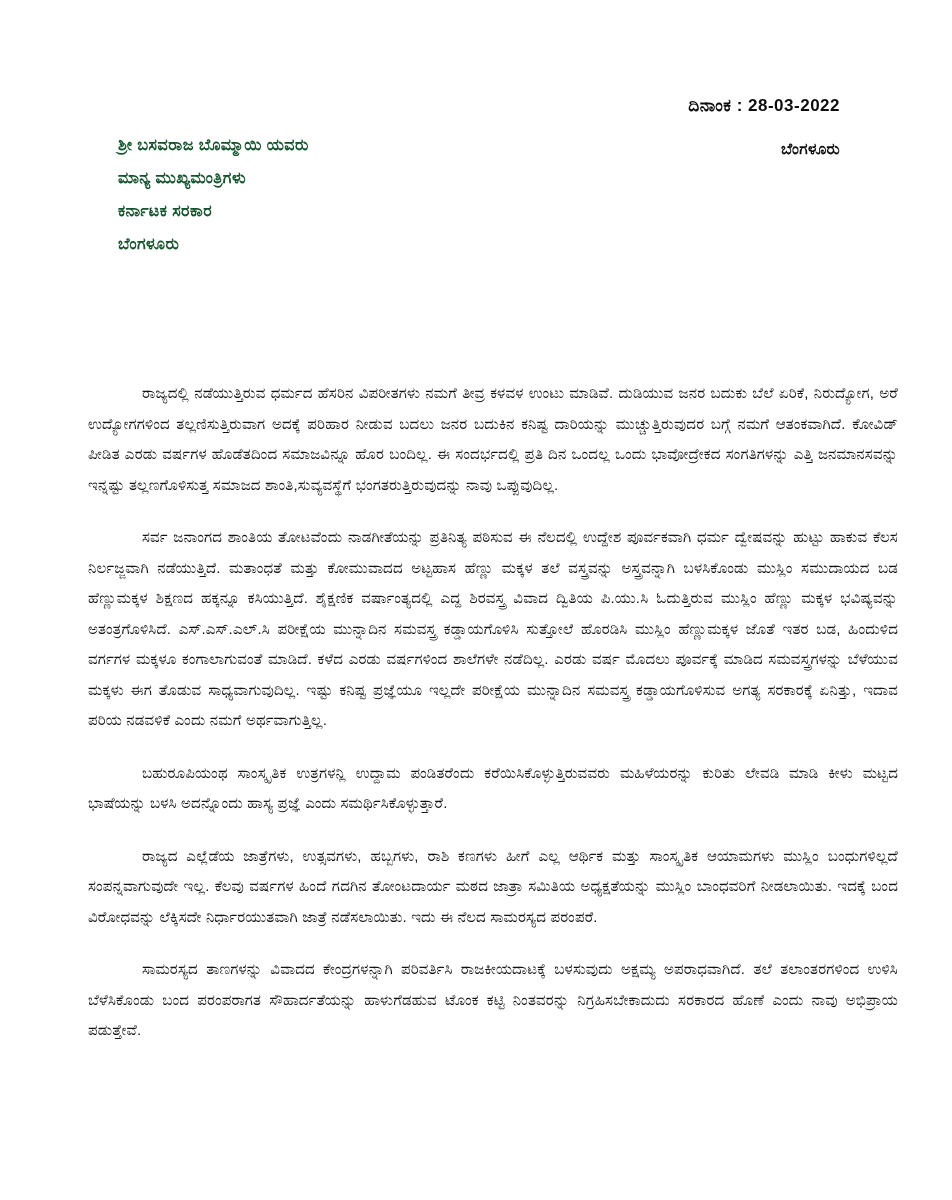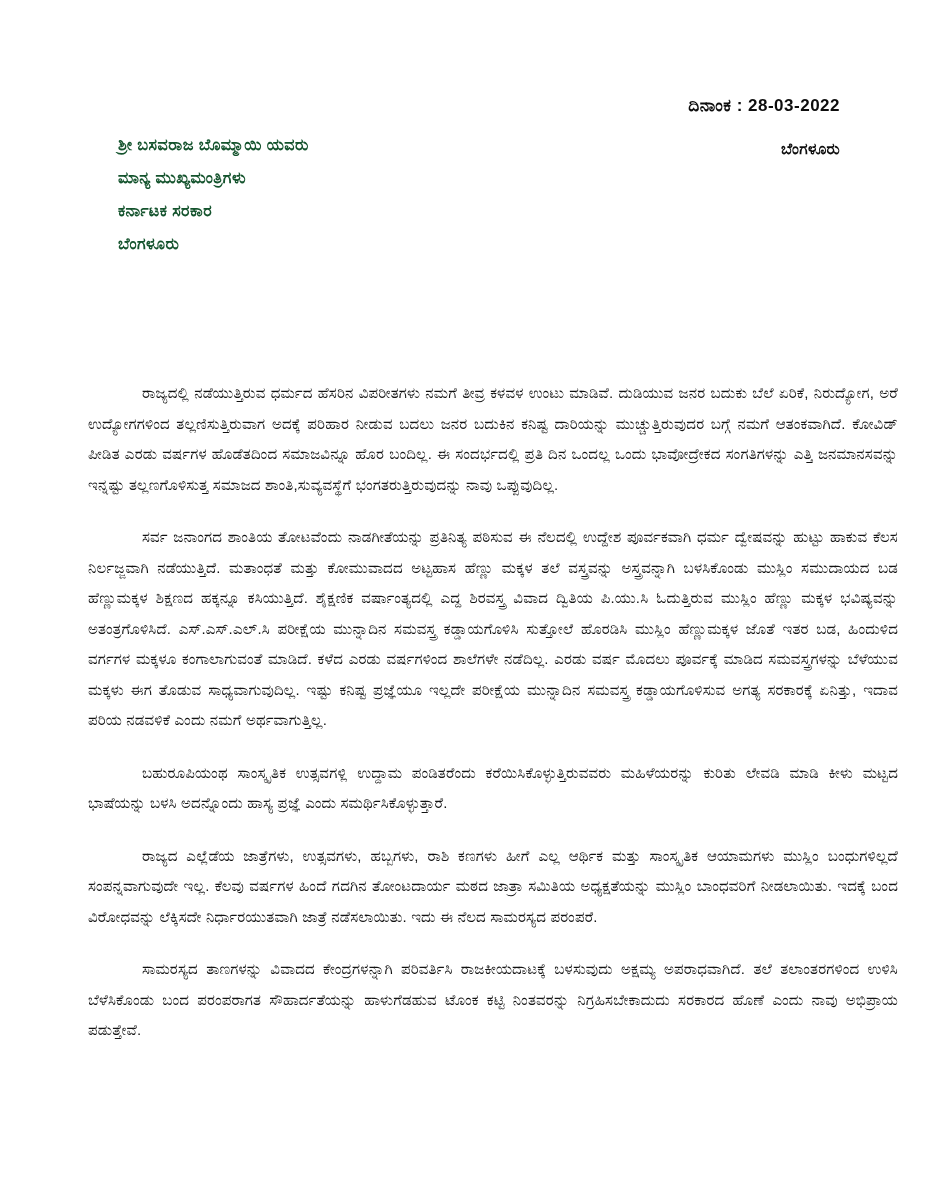--- a/index.html
+++ b/index.html
@@ -109,18 +109,18 @@
     <div>ಶ್ರೀ ಬಸವರಾಜ ಬೊಮ್ಮಾಯಿ ಯವರು</div>
     <div>ಮಾನ್ಯ ಮುಖ್ಯಮಂತ್ರಿಗಳು</div>
     <div>ಕರ್ನಾಟಕ ಸರಕಾರ</div>
     <div>ಬೆಂಗಳೂರು</div>
   </div>
 
 
   <div class="body">
     <p class="para"><span class="indent"></span><span>ರಾಜ್ಯದಲ್ಲಿ ನಡೆಯುತ್ತಿರುವ ಧರ್ಮದ ಹೆಸರಿನ ವಿಪರೀತಗಳು ನಮಗೆ ತೀವ್ರ ಕಳವಳ ಉಂಟು ಮಾಡಿವೆ. ದುಡಿಯುವ ಜನರ ಬದುಕು ಬೆಲೆ ಏರಿಕೆ, ನಿರುದ್ಯೋಗ, ಅರೆ ಉದ್ಯೋಗಗಳಿಂದ ತಲ್ಲಣಿಸುತ್ತಿರುವಾಗ ಅದಕ್ಕೆ ಪರಿಹಾರ ನೀಡುವ ಬದಲು ಜನರ ಬದುಕಿನ ಕನಿಷ್ಟ ದಾರಿಯನ್ನು ಮುಚ್ಚುತ್ತಿರುವುದರ ಬಗ್ಗೆ ನಮಗೆ ಆತಂಕವಾಗಿದೆ. ಕೋವಿಡ್ ಪೀಡಿತ ಎರಡು ವರ್ಷಗಳ ಹೊಡೆತದಿಂದ ಸಮಾಜವಿನ್ನೂ ಹೊರ ಬಂದಿಲ್ಲ. ಈ ಸಂದರ್ಭದಲ್ಲಿ ಪ್ರತಿ ದಿನ ಒಂದಲ್ಲ ಒಂದು ಭಾವೋದ್ರೇಕದ ಸಂಗತಿಗಳನ್ನು ಎತ್ತಿ ಜನಮಾನಸವನ್ನು ಇನ್ನಷ್ಟು ತಲ್ಲಣಗೊಳಿಸುತ್ತ ಸಮಾಜದ ಶಾಂತಿ,ಸುವ್ಯವಸ್ಥೆಗೆ ಭಂಗತರುತ್ತಿರುವುದನ್ನು ನಾವು ಒಪ್ಪುವುದಿಲ್ಲ.</span></p>
     <p class="para"><span class="indent"></span><span>ಸರ್ವ ಜನಾಂಗದ ಶಾಂತಿಯ ತೋಟವೆಂದು ನಾಡಗೀತೆಯನ್ನು ಪ್ರತಿನಿತ್ಯ ಪಠಿಸುವ ಈ ನೆಲದಲ್ಲಿ ಉದ್ದೇಶ ಪೂರ್ವಕವಾಗಿ ಧರ್ಮ ದ್ವೇಷವನ್ನು ಹುಟ್ಟು ಹಾಕುವ ಕೆಲಸ ನಿರ್ಲಜ್ಜವಾಗಿ ನಡೆಯುತ್ತಿದೆ. ಮತಾಂಧತೆ ಮತ್ತು ಕೋಮುವಾದದ ಅಟ್ಟಹಾಸ ಹೆಣ್ಣು ಮಕ್ಕಳ ತಲೆ ವಸ್ತ್ರವನ್ನು ಅಸ್ತ್ರವನ್ನಾಗಿ ಬಳಸಿಕೊಂಡು ಮುಸ್ಲಿಂ ಸಮುದಾಯದ ಬಡ ಹೆಣ್ಣುಮಕ್ಕಳ ಶಿಕ್ಷಣದ ಹಕ್ಕನ್ನೂ ಕಸಿಯುತ್ತಿದೆ. ಶೈಕ್ಷಣಿಕ ವರ್ಷಾಂತ್ಯದಲ್ಲಿ ಎದ್ದ ಶಿರವಸ್ತ್ರ ವಿವಾದ ದ್ವಿತಿಯ ಪಿ.ಯು.ಸಿ ಓದುತ್ತಿರುವ ಮುಸ್ಲಿಂ ಹೆಣ್ಣು ಮಕ್ಕಳ ಭವಿಷ್ಯವನ್ನು ಅತಂತ್ರಗೊಳಿಸಿದೆ. ಎಸ್.ಎಸ್.ಎಲ್.ಸಿ ಪರೀಕ್ಷೆಯ ಮುನ್ನಾದಿನ ಸಮವಸ್ತ್ರ ಕಡ್ಡಾಯಗೊಳಿಸಿ ಸುತ್ತೋಲೆ ಹೊರಡಿಸಿ ಮುಸ್ಲಿಂ ಹೆಣ್ಣುಮಕ್ಕಳ ಜೊತೆ ಇತರ ಬಡ, ಹಿಂದುಳಿದ ವರ್ಗಗಳ ಮಕ್ಕಳೂ ಕಂಗಾಲಾಗುವಂತೆ ಮಾಡಿದೆ. ಕಳೆದ ಎರಡು ವರ್ಷಗಳಿಂದ ಶಾಲೆಗಳೇ ನಡೆದಿಲ್ಲ. ಎರಡು ವರ್ಷ ಮೊದಲು ಪೂರ್ವಕ್ಕೆ ಮಾಡಿದ ಸಮವಸ್ತ್ರಗಳನ್ನು ಬೆಳೆಯುವ ಮಕ್ಕಳು ಈಗ ತೊಡುವ ಸಾಧ್ಯವಾಗುವುದಿಲ್ಲ. ಇಷ್ಟು ಕನಿಷ್ಟ ಪ್ರಜ್ಞೆಯೂ ಇಲ್ಲದೇ ಪರೀಕ್ಷೆಯ ಮುನ್ನಾದಿನ ಸಮವಸ್ತ್ರ ಕಡ್ಡಾಯಗೊಳಿಸುವ ಅಗತ್ಯ ಸರಕಾರಕ್ಕೆ ಏನಿತ್ತು, ಇದಾವ ಪರಿಯ ನಡವಳಿಕೆ ಎಂದು ನಮಗೆ ಅರ್ಥವಾಗುತ್ತಿಲ್ಲ.</span></p>
-    <p class="para"><span class="indent"></span><span>ಬಹುರೂಪಿಯಂಥ ಸಾಂಸ್ಕೃತಿಕ ಉತ್ಸವಗಳ್ಲಿ ಉದ್ದಾಮ ಪಂಡಿತರೆಂದು ಕರೆಯಿಸಿಕೊಳ್ಳುತ್ತಿರುವವರು ಮಹಿಳೆಯರನ್ನು ಕುರಿತು ಲೇವಡಿ ಮಾಡಿ ಕೀಳು ಮಟ್ಟದ ಭಾಷೆಯನ್ನು ಬಳಸಿ ಅದನ್ನೊಂದು ಹಾಸ್ಯ ಪ್ರಜ್ಞೆ ಎಂದು ಸಮರ್ಥಿಸಿಕೊಳ್ಳುತ್ತಾರೆ.</span></p>
+    <p class="para"><span class="indent"></span><span>ಬಹುರೂಪಿಯಂಥ ಸಾಂಸ್ಕೃತಿಕ ಉತ್ರಗಳನ್ಲಿ ಉದ್ದಾಮ ಪಂಡಿತರೆಂದು ಕರೆಯಿಸಿಕೊಳ್ಳುತ್ತಿರುವವರು ಮಹಿಳೆಯರನ್ನು ಕುರಿತು ಲೇವಡಿ ಮಾಡಿ ಕೀಳು ಮಟ್ಟದ ಭಾಷೆಯನ್ನು ಬಳಸಿ ಅದನ್ನೊಂದು ಹಾಸ್ಯ ಪ್ರಜ್ಞೆ ಎಂದು ಸಮರ್ಥಿಸಿಕೊಳ್ಳುತ್ತಾರೆ.</span></p>
     <p class="para"><span class="indent"></span><span>ರಾಜ್ಯದ ಎಲ್ಲೆಡೆಯ ಜಾತ್ರೆಗಳು, ಉತ್ಸವಗಳು, ಹಬ್ಬಗಳು, ರಾಶಿ ಕಣಗಳು ಹೀಗೆ ಎಲ್ಲ ಆರ್ಥಿಕ ಮತ್ತು ಸಾಂಸ್ಕೃತಿಕ ಆಯಾಮಗಳು ಮುಸ್ಲಿಂ ಬಂಧುಗಳಿಲ್ಲದೆ ಸಂಪನ್ನವಾಗುವುದೇ ಇಲ್ಲ. ಕೆಲವು ವರ್ಷಗಳ ಹಿಂದೆ ಗದಗಿನ ತೋಂಟದಾರ್ಯ ಮಠದ ಜಾತ್ರಾ ಸಮಿತಿಯ ಅಧ್ಯಕ್ಷತೆಯನ್ನು ಮುಸ್ಲಿಂ ಬಾಂಧವರಿಗೆ ನೀಡಲಾಯಿತು. ಇದಕ್ಕೆ ಬಂದ ವಿರೋಧವನ್ನು ಲೆಕ್ಕಿಸದೇ ನಿರ್ಧಾರಯುತವಾಗಿ ಜಾತ್ರೆ ನಡೆಸಲಾಯಿತು. ಇದು ಈ ನೆಲದ ಸಾಮರಸ್ಯದ ಪರಂಪರೆ.</span></p>
     <p class="para"><span class="indent"></span><span>ಸಾಮರಸ್ಯದ ತಾಣಗಳನ್ನು ವಿವಾದದ ಕೇಂದ್ರಗಳನ್ನಾಗಿ ಪರಿವರ್ತಿಸಿ ರಾಜಕೀಯದಾಟಕ್ಕೆ ಬಳಸುವುದು ಅಕ್ಷಮ್ಯ ಅಪರಾಧವಾಗಿದೆ. ತಲೆ ತಲಾಂತರಗಳಿಂದ ಉಳಿಸಿ ಬೆಳೆಸಿಕೊಂಡು ಬಂದ ಪರಂಪರಾಗತ ಸೌಹಾರ್ದತೆಯನ್ನು ಹಾಳುಗೆಡಹುವ ಟೊಂಕ ಕಟ್ಟಿ ನಿಂತವರನ್ನು ನಿಗ್ರಹಿಸಬೇಕಾದುದು ಸರಕಾರದ ಹೊಣೆ ಎಂದು ನಾವು ಅಭಿಪ್ರಾಯ ಪಡುತ್ತೇವೆ.</span></p>
   </div>
 
 </div>
 
 </body></html>

